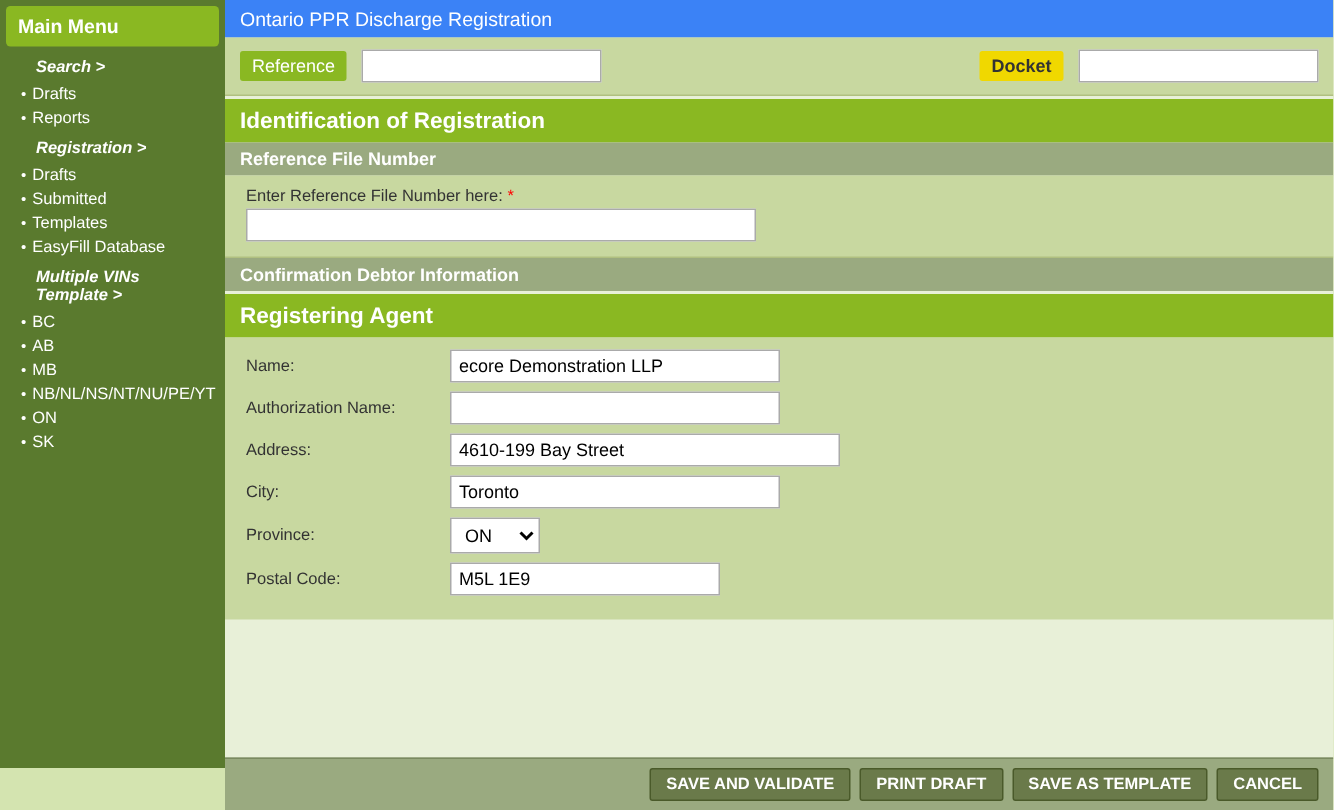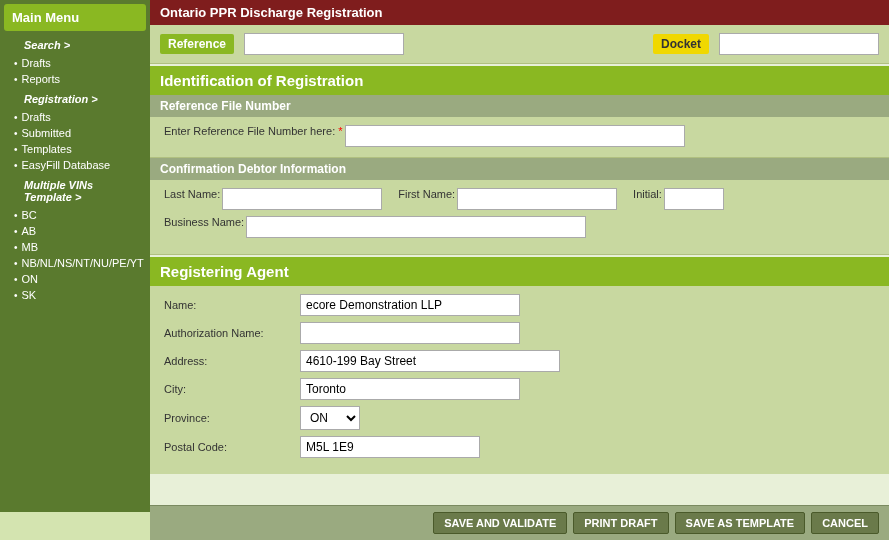--- a/index.html
+++ b/index.html
@@ -49,39 +49,39 @@
     #main {
       flex: 1;
       background: #e8f0d8;
       display: flex;
       flex-direction: column;
       height: 540px;
       overflow-y: auto;
     }
 
     .page-title-bar {
-      background: #7f1d1d;
-      color: #fff;
-      font-weight: bold;
+      background: #3b82f6;
+      color: #fff;
+      font-weight: normal;
       font-size: 13px;
       padding: 5px 10px;
     }
 
     .top-bar {
       background: #c8d8a0;
       padding: 8px 10px;
       display: flex;
       align-items: center;
       gap: 10px;
       border-bottom: 1px solid #b0c080;
     }
     .ref-label {
       background: #8ab822;
       color: #fff;
-      font-weight: bold;
+      font-weight: normal;
       padding: 3px 8px;
       font-size: 12px;
       border-radius: 2px;
     }
     .docket-label {
       background: #f0d800;
       color: #333;
       font-weight: bold;
       padding: 3px 8px;
       font-size: 12px;
@@ -122,21 +122,21 @@
     .form-row {
       display: flex;
       align-items: flex-start;
       gap: 16px;
       margin-bottom: 6px;
       flex-wrap: wrap;
     }
 
     .form-group {
       display: flex;
-      flex-direction: row;
+      flex-direction: column;
       gap: 2px;
     }
     .form-label-normal {
       font-size: 11px;
       color: #333;
     }
     .required-star { color: red; }
 
     input[type="text"], select {
       border: 1px solid #aaa;
@@ -264,42 +264,20 @@
     <div class="form-group">
       <label class="form-label-normal">
         <span>Enter Reference File Number here:</span>
         <span class="required-star">*</span>
       </label>
       <input type="text" class="ref-file-input" style="">
     </div>
   </div>
 
   <div class="subsection-header">Confirmation Debtor Information</div>
-  <div class="form-area">
-    <div class="form-row">
-      <div class="form-group">
-        <label class="form-label-normal">Last Name:</label>
-        <input type="text" class="last-name-input" style="">
-      </div>
-      <div class="form-group">
-        <label class="form-label-normal">First Name:</label>
-        <input type="text" class="first-name-input" style="">
-      </div>
-      <div class="form-group">
-        <label class="form-label-normal">Initial:</label>
-        <input type="text" class="initial-input" style="">
-      </div>
-    </div>
-    <div class="form-row">
-      <div class="form-group">
-        <label class="form-label-normal">Business Name:</label>
-        <input type="text" class="business-name-input" style="">
-      </div>
-    </div>
-  </div>
 
   <div class="section-header registering-agent-section">Registering Agent</div>
 
   <div class="agent-form">
     <div class="agent-row">
       <span class="agent-row-label">Name:</span>
       <input type="text" class="agent-name-input" value="ecore Demonstration LLP" style="">
     </div>
     <div class="agent-row">
       <span class="agent-row-label">Authorization Name:</span>

